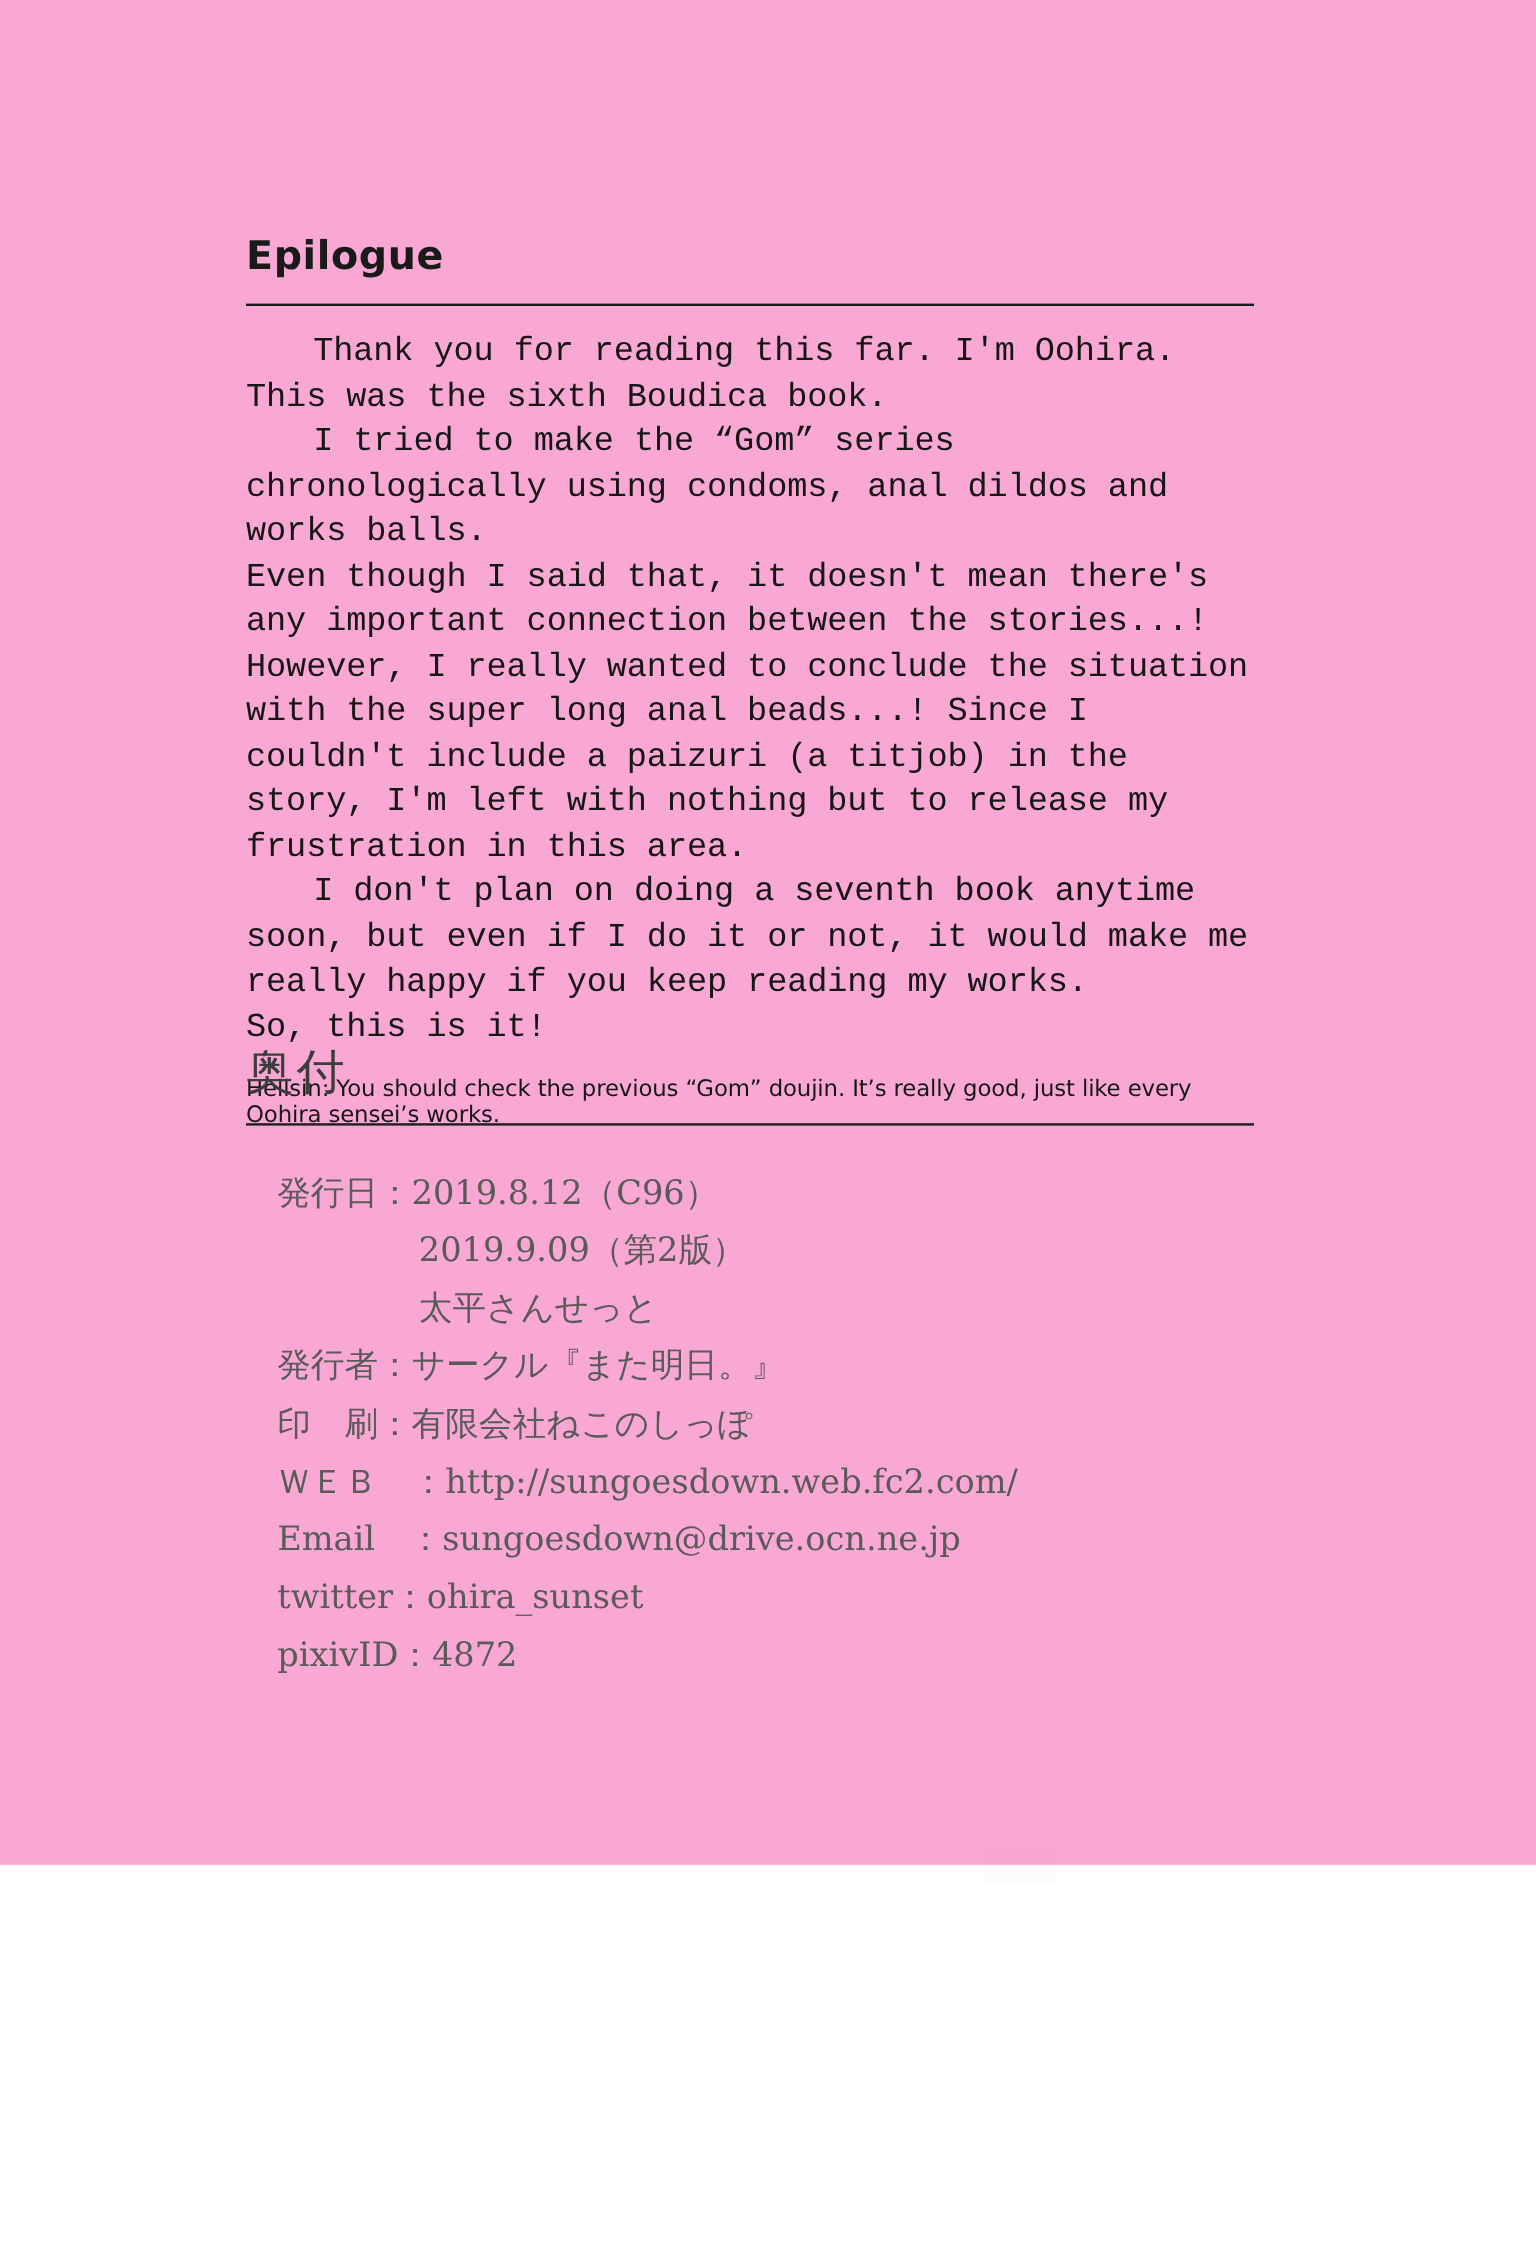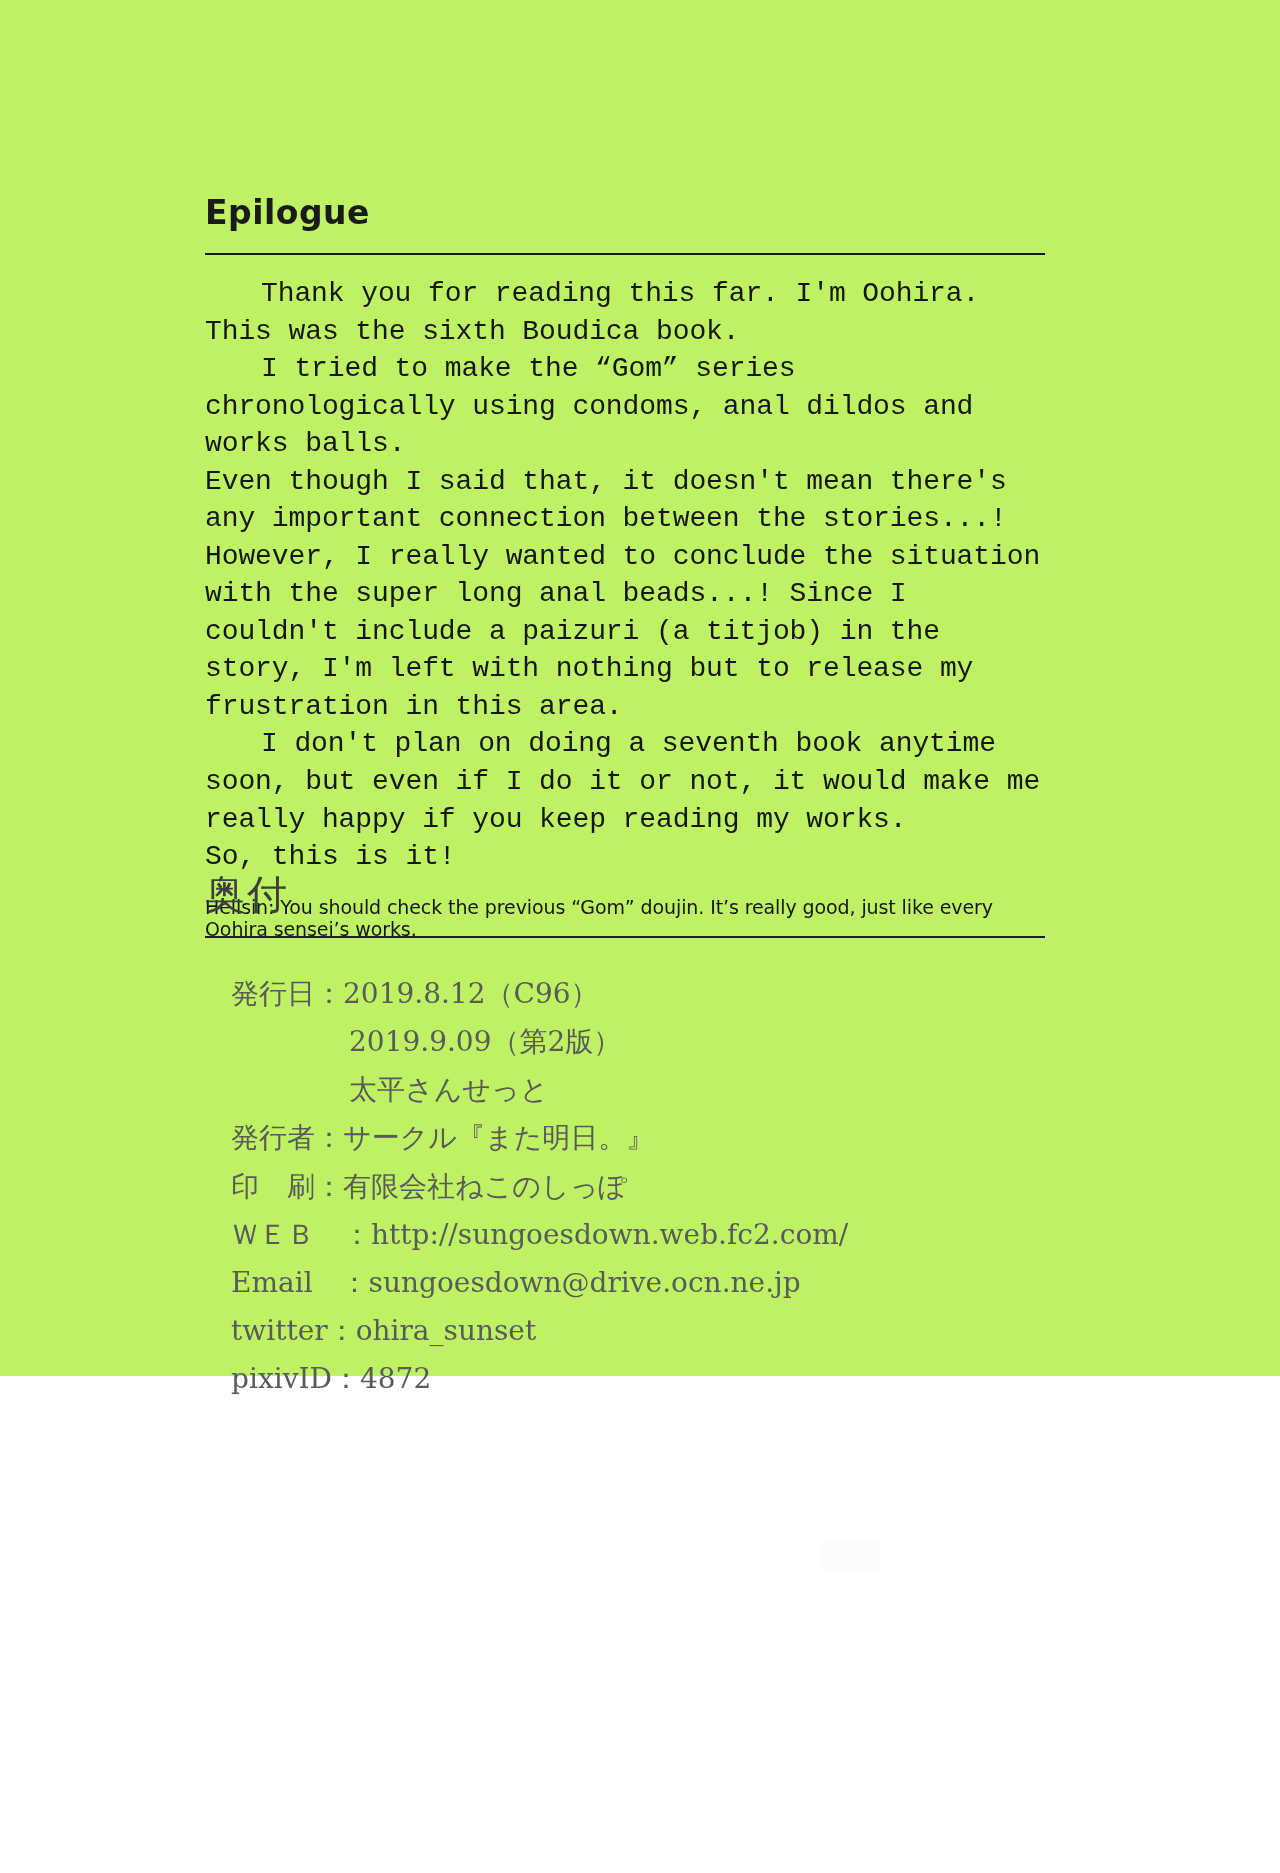--- a/index.html
+++ b/index.html
@@ -14,22 +14,22 @@
     font-family: "DejaVu Sans", sans-serif;
     color: #111111;
     overflow: hidden;
   }
 
   .page {
     position: absolute;
     left: 0;
     top: 0;
     width: 1280px;
-    height: 1376px;
-    background: #bef264;
+    height: 1554px;
+    background: #f9a8d4;
   }
 
   .content {
     position: absolute;
     left: 205px;
     top: 195px;
     width: 840px;
   }
 
   

